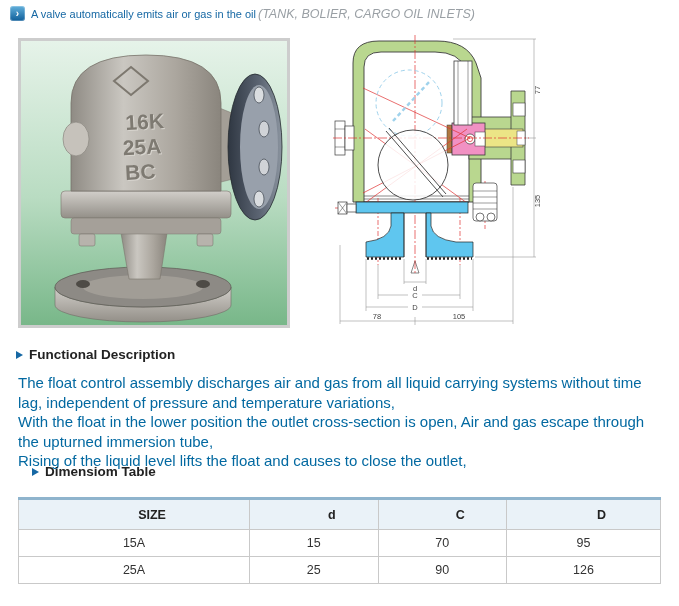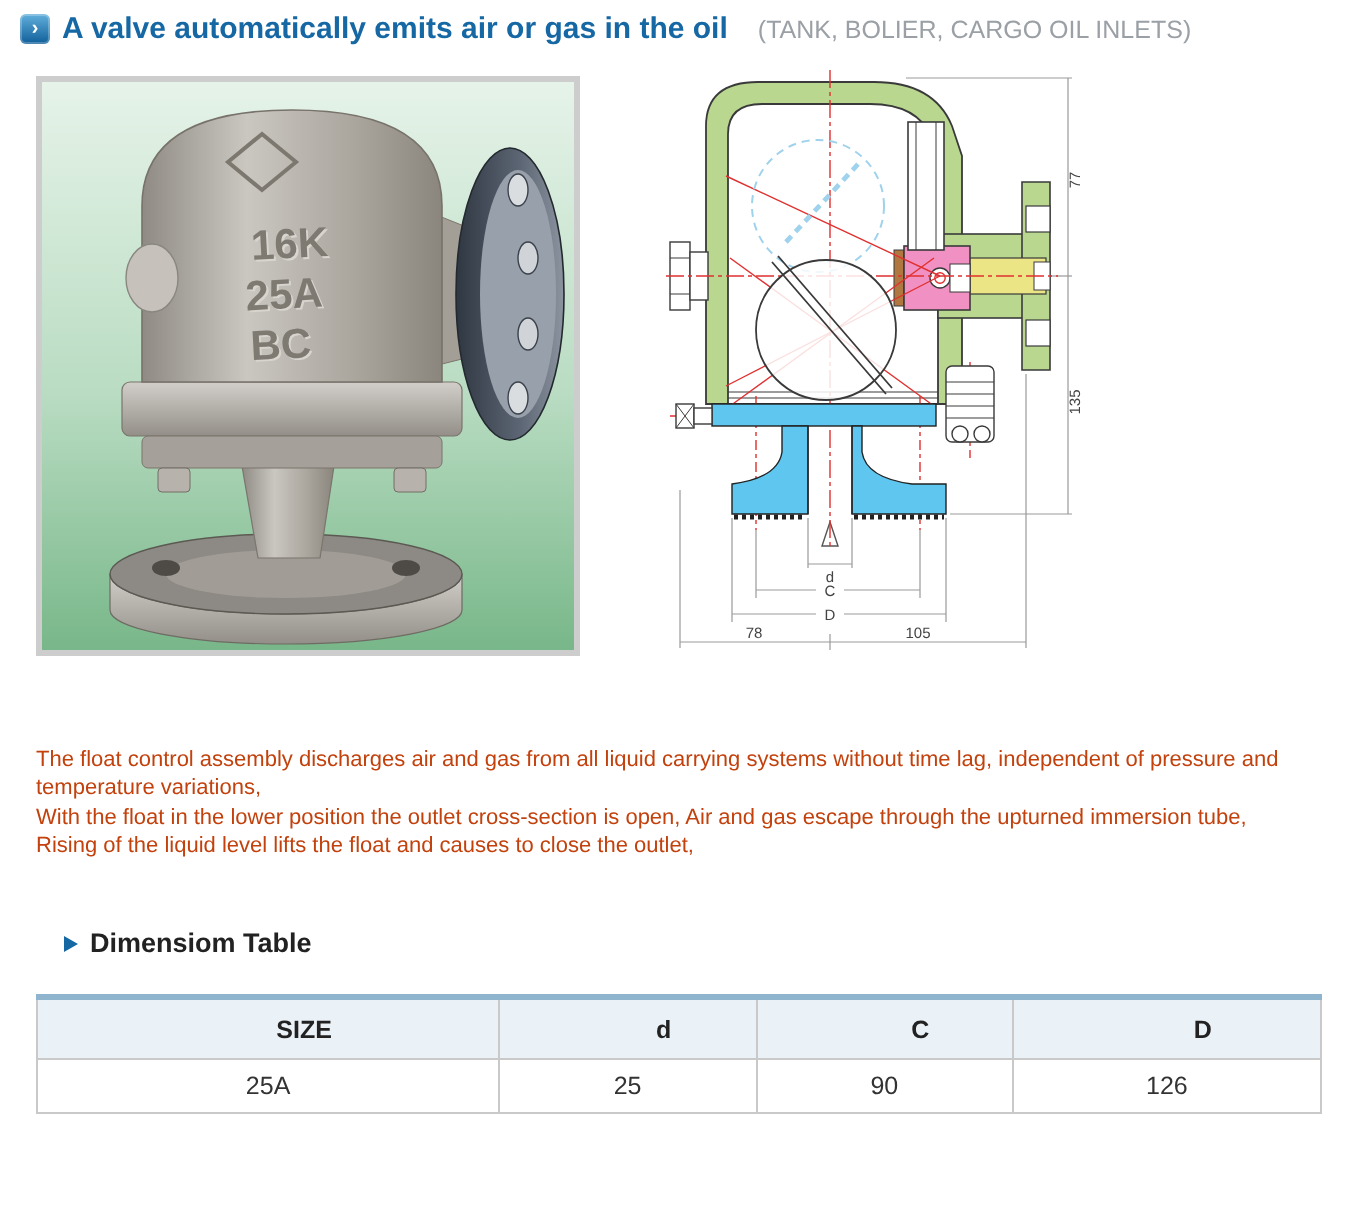--- a/index.html
+++ b/index.html
@@ -4,38 +4,38 @@
 <style>
   html,body{margin:0;padding:0;background:#fff;}
   body{font-family:"Liberation Sans","DejaVu Sans",sans-serif;color:#333;}
   .page{position:relative;width:679px;height:606px;background:#fff;overflow:hidden;}
 
   
   .hdr{position:absolute;left:10px;top:6px;display:flex;align-items:center;white-space:nowrap;}
   .bullet{display:inline-flex;align-items:center;justify-content:center;width:15px;height:15px;border-radius:3px;
           background:linear-gradient(#62b0dc,#0f5e99);color:#fff;font-size:10px;font-weight:bold;margin-right:6px;
           box-shadow:inset 0 0 0 1px rgba(255,255,255,.25);}
-  .title{font-size:15px;font-weight:bold;color:#1668a4;}
-  .subtitle{font-size:12.5px;color:#9aa0a5;margin-left:15px;font-weight:normal;}
+  .title{font-size:11px;font-weight:normal;color:#1668a4;}
+  .subtitle{font-size:12.5px;color:#9aa0a5;margin-left:2px;font-weight:normal;font-style:italic;}
 
   
   .photo{position:absolute;left:18px;top:38px;width:272px;height:290px;border:3px solid #cdcdcd;box-sizing:border-box;background:#e8f3ea;}
   .photo svg{display:block;}
 
   
   .diagram{position:absolute;left:333px;top:33px;width:230px;height:300px;}
 
   
   .sec{position:absolute;display:flex;align-items:center;font-size:13.5px;font-weight:bold;color:#222;}
   .sec .arrow{width:0;height:0;border-left:7px solid #1668a4;border-top:4px solid transparent;border-bottom:4px solid transparent;margin-right:6px;}
   .sec-func{left:16px;top:347px;}
   .sec-dim{left:32px;top:464px;}
 
   
-  .desc{position:absolute;left:18px;top:373px;width:650px;font-size:11px;line-height:1.3;color:#c2410c;}
+  .desc{position:absolute;left:18px;top:373px;width:650px;font-size:15px;line-height:1.3;color:#0369a1;}
 
   
   .dimtable{position:absolute;left:18px;top:497px;width:643px;border-collapse:collapse;font-size:12.5px;
             border-top:3px solid #8fb4cd;}
   .dimtable th{background:#eaf2f8;color:#222;font-weight:bold;height:27px;border:1px solid #c9c9c9;border-top:none;text-align:center;padding-left:37px;}
   .dimtable td{height:24px;border:1px solid #c9c9c9;text-align:center;color:#333;background:#fff;}
   .c-size{width:36%;} .c-d{width:20%;} .c-c{width:20%;} .c-dd{width:24%;}
 
   text{font-family:"Liberation Sans","DejaVu Sans",sans-serif;}
 </style>
@@ -224,20 +224,24 @@
 
       <g fill="#fff" stroke="#3a3a3a" stroke-width="0.7">
         <rect x="140" y="150" width="24" height="38" rx="3"></rect>
         <path d="M140,158 L164,158 M140,164 L164,164 M140,170 L164,170 M140,176 L164,176" stroke-width="0.5"></path>
         <circle cx="147" cy="184" r="4"></circle>
         <circle cx="158" cy="184" r="4"></circle>
       </g>
     </svg>
   </div>
 
+  <div class="sec sec-func">
+    <span class="arrow"></span>
+    <span>Functional Description</span>
+  </div>
   <div class="desc">
     <div>The float control assembly discharges air and gas from all liquid carrying systems without time lag, independent of pressure and temperature variations,</div>
     <div>With the float in the lower position the outlet cross-section is open, Air and gas escape through the upturned immersion tube,</div>
     <div>Rising of the liquid level lifts the float and causes to close the outlet,</div>
   </div>
 
   <div class="sec sec-dim">
     <span class="arrow"></span>
     <span>Dimensiom Table</span>
   </div>
@@ -246,20 +250,26 @@
     <thead>
       <tr>
         <th class="c-size">SIZE</th>
         <th class="c-d">d</th>
         <th class="c-c">C</th>
         <th class="c-dd">D</th>
       </tr>
     </thead>
     <tbody>
       <tr>
+        <td>15A</td>
+        <td>15</td>
+        <td>70</td>
+        <td>95</td>
+      </tr>
+      <tr>
         <td>25A</td>
         <td>25</td>
         <td>90</td>
         <td>126</td>
       </tr>
     </tbody>
   </table>
 
 </div>
 

